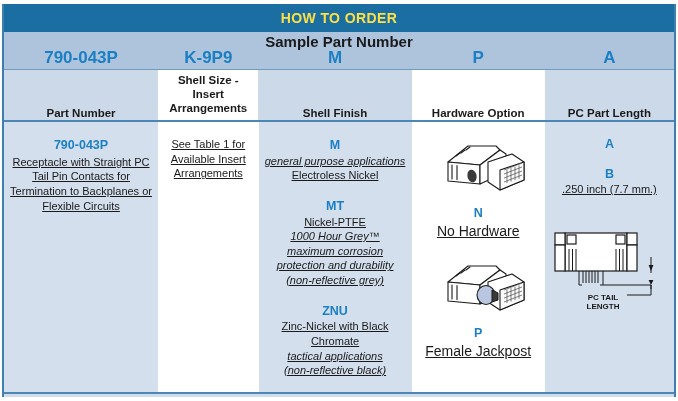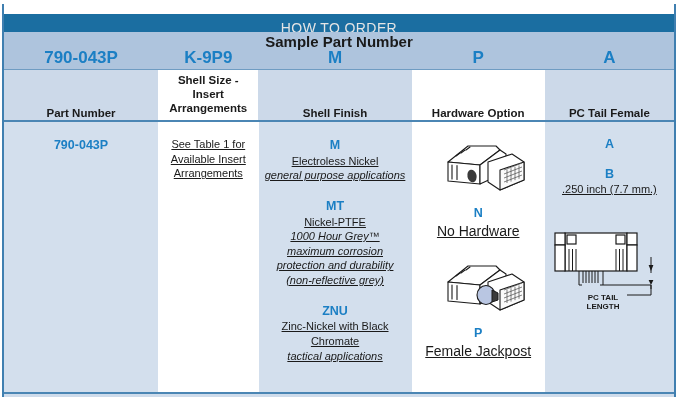--- a/index.html
+++ b/index.html
@@ -22,26 +22,26 @@
     left: 2px; top: 4px;
     width: 674px; height: 393px;
     border-left: 2px solid #3f7fb0;
     border-right: 2px solid #3f7fb0;
     background: #ffffff;
   }
 
   
   .title-bar {
     position: absolute;
-    left: 0; top: 10px;
+    left: 0; top: 0;
     width: 100%; height: 28px;
     background: #1b6ea1;
-    color: #e5e5e5;
+    color: #fde047;
     font-size: 14px;
-    font-weight: normal;
+    font-weight: bold;
     letter-spacing: 0.4px;
     display: flex;
     align-items: center;
     justify-content: center;
   }
 
   
   .sample-band {
     position: absolute;
     left: 0; top: 28px;
@@ -175,55 +175,57 @@
       </div>
     </div>
 
     <div class="label-row">
       <div class="label-cell c1">Part Number</div>
       <div class="label-cell c2 white tall" style="white-space: pre-line;">Shell Size -
 Insert
 Arrangements</div>
       <div class="label-cell c3">Shell Finish</div>
       <div class="label-cell c4 white">Hardware Option</div>
-      <div class="label-cell c5">PC Tail Female</div>
+      <div class="label-cell c5">PC Part Length</div>
     </div>
 
     <div class="body-row">
 
       <div class="body-cell c1">
         <div class="gap-sm"></div>
         <span class="code pn-code">790-043P</span>
+        <span class="blk">Receptacle with Straight PC Tail Pin Contacts for Termination to Backplanes or Flexible Circuits</span>
       </div>
 
       <div class="body-cell c2 white">
         <div class="gap-sm"></div>
         <span class="blk">See Table 1 for Available Insert Arrangements</span>
       </div>
 
       <div class="body-cell c3">
         <div class="gap-sm"></div>
 
         <span class="code">M</span>
+        <span class="blk ital">general purpose applications</span>
         <span class="blk">Electroless Nickel</span>
-        <span class="blk ital">general purpose applications</span>
 
         <div class="gap-md"></div>
 
         <span class="code">MT</span>
         <span class="blk">Nickel-PTFE</span>
         <span class="blk ital">1000 Hour Grey™</span>
         <span class="blk ital">maximum corrosion protection and durability</span>
         <span class="blk ital">(non-reflective grey)</span>
 
         <div class="gap-md"></div>
 
         <span class="code">ZNU</span>
         <span class="blk">Zinc-Nickel with Black Chromate</span>
         <span class="blk ital">tactical applications</span>
+        <span class="blk ital">(non-reflective black)</span>
 
         <div class="gap-lg"></div>
 
       </div>
 
       <div class="body-cell c4 white">
 
         <div class="hw-block">
           <div class="hw-art">
             <svg width="104" height="72" viewBox="0 0 104 72">

